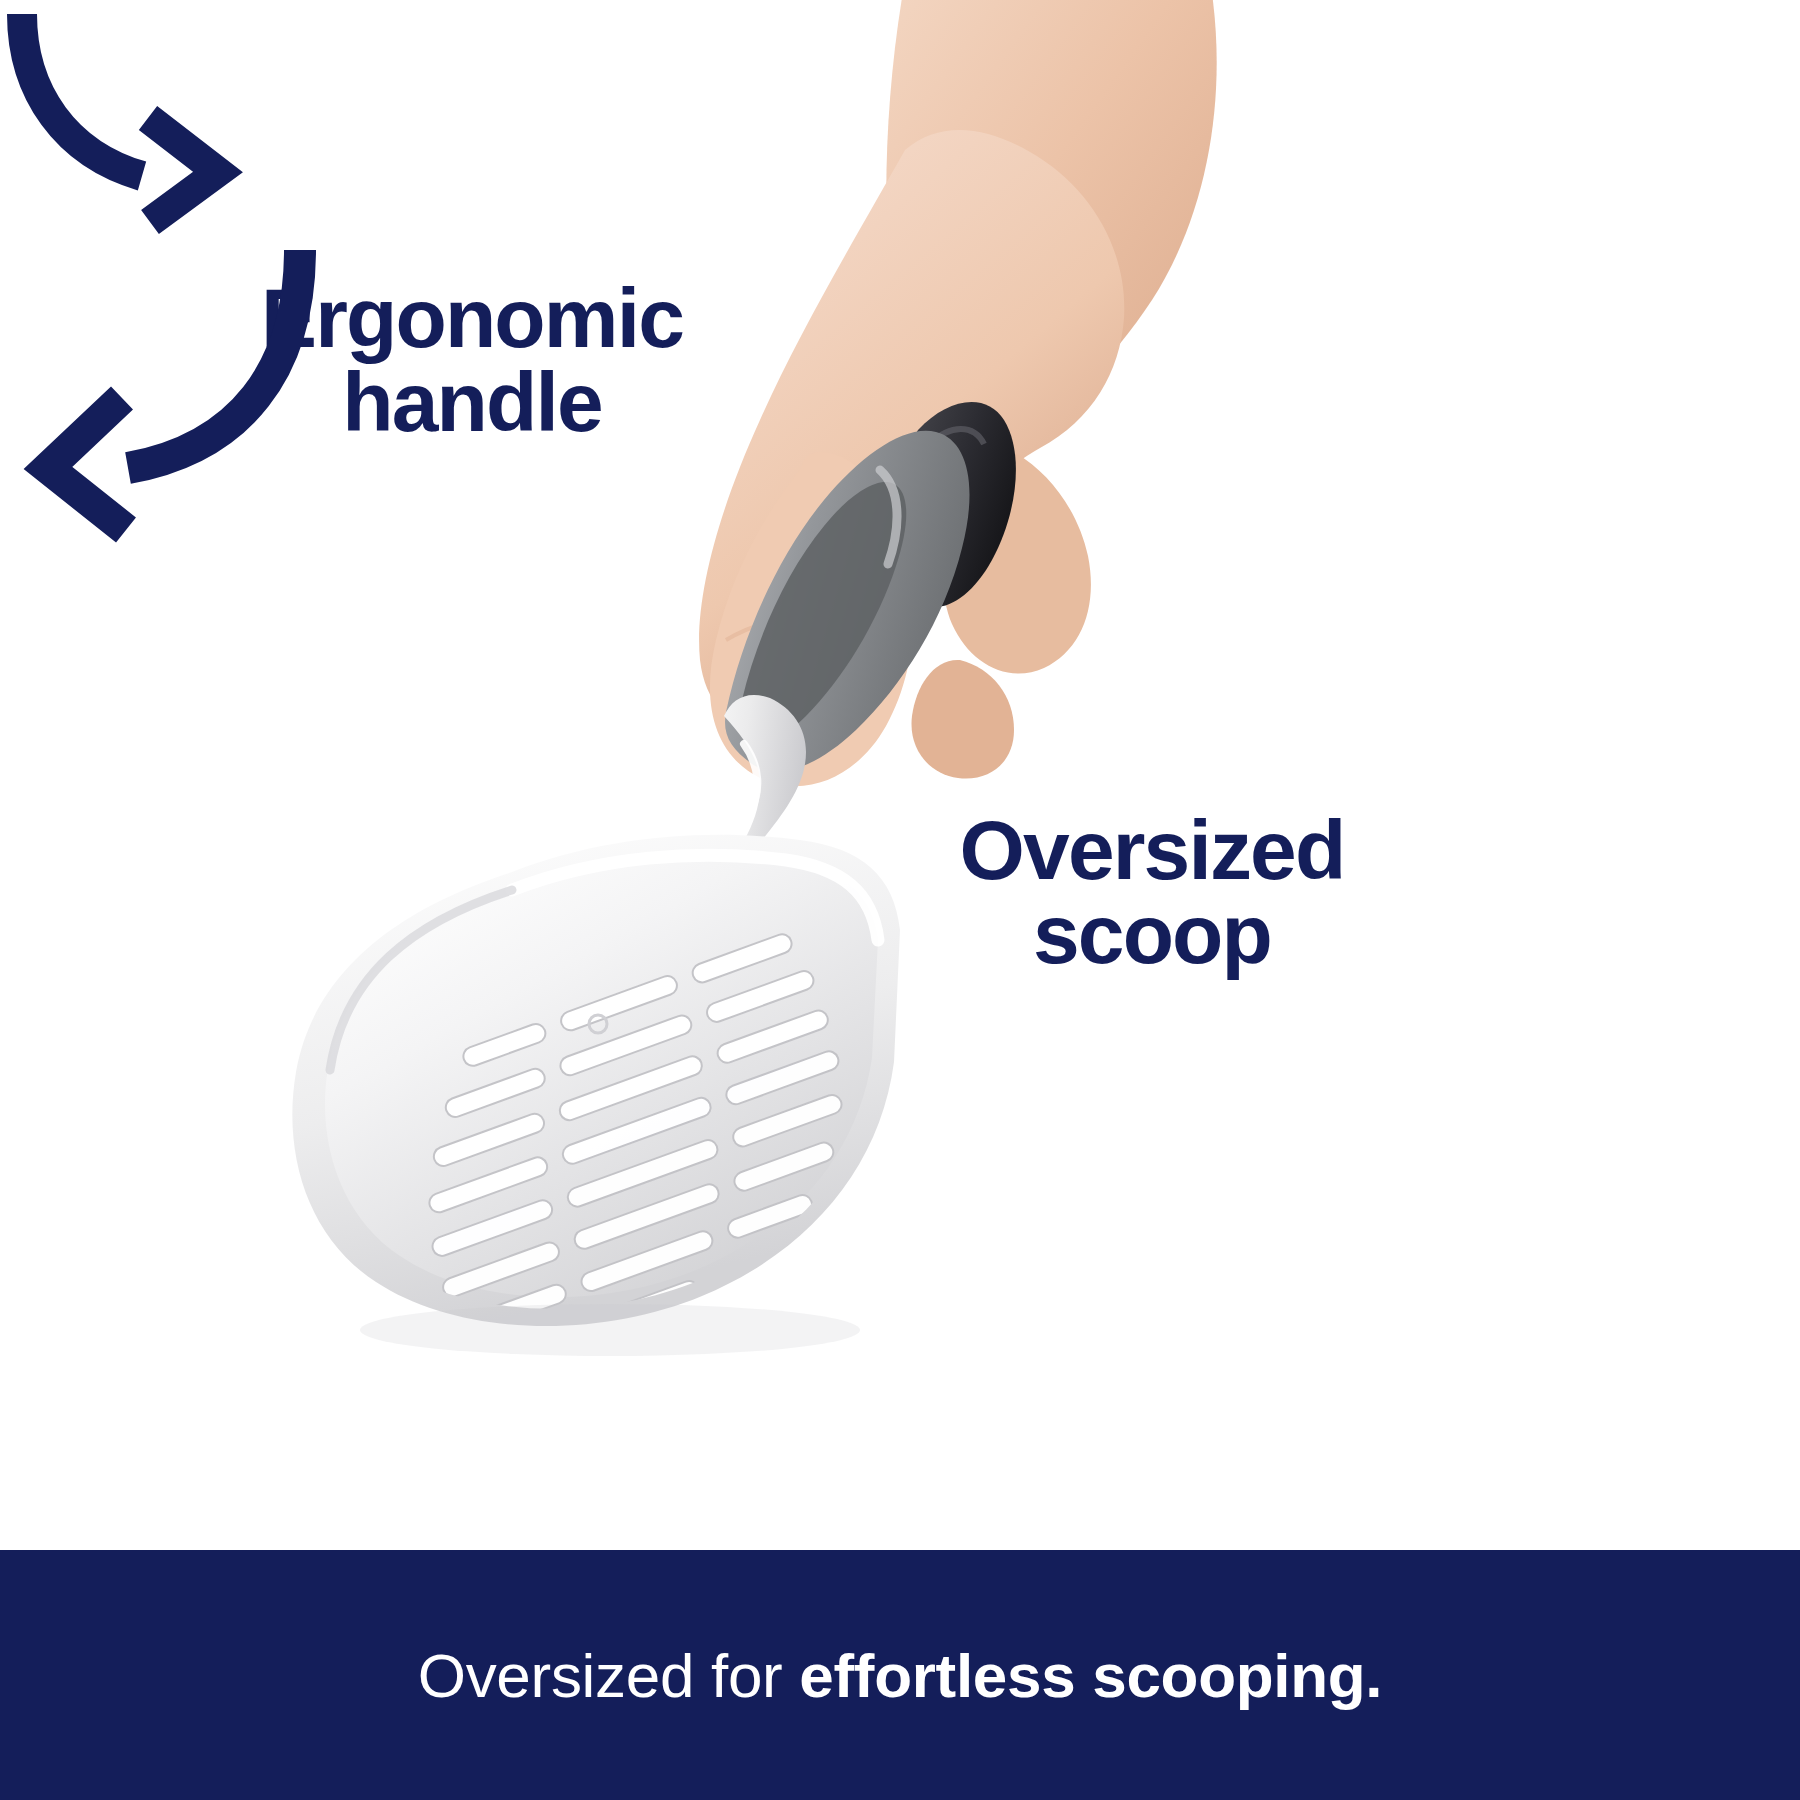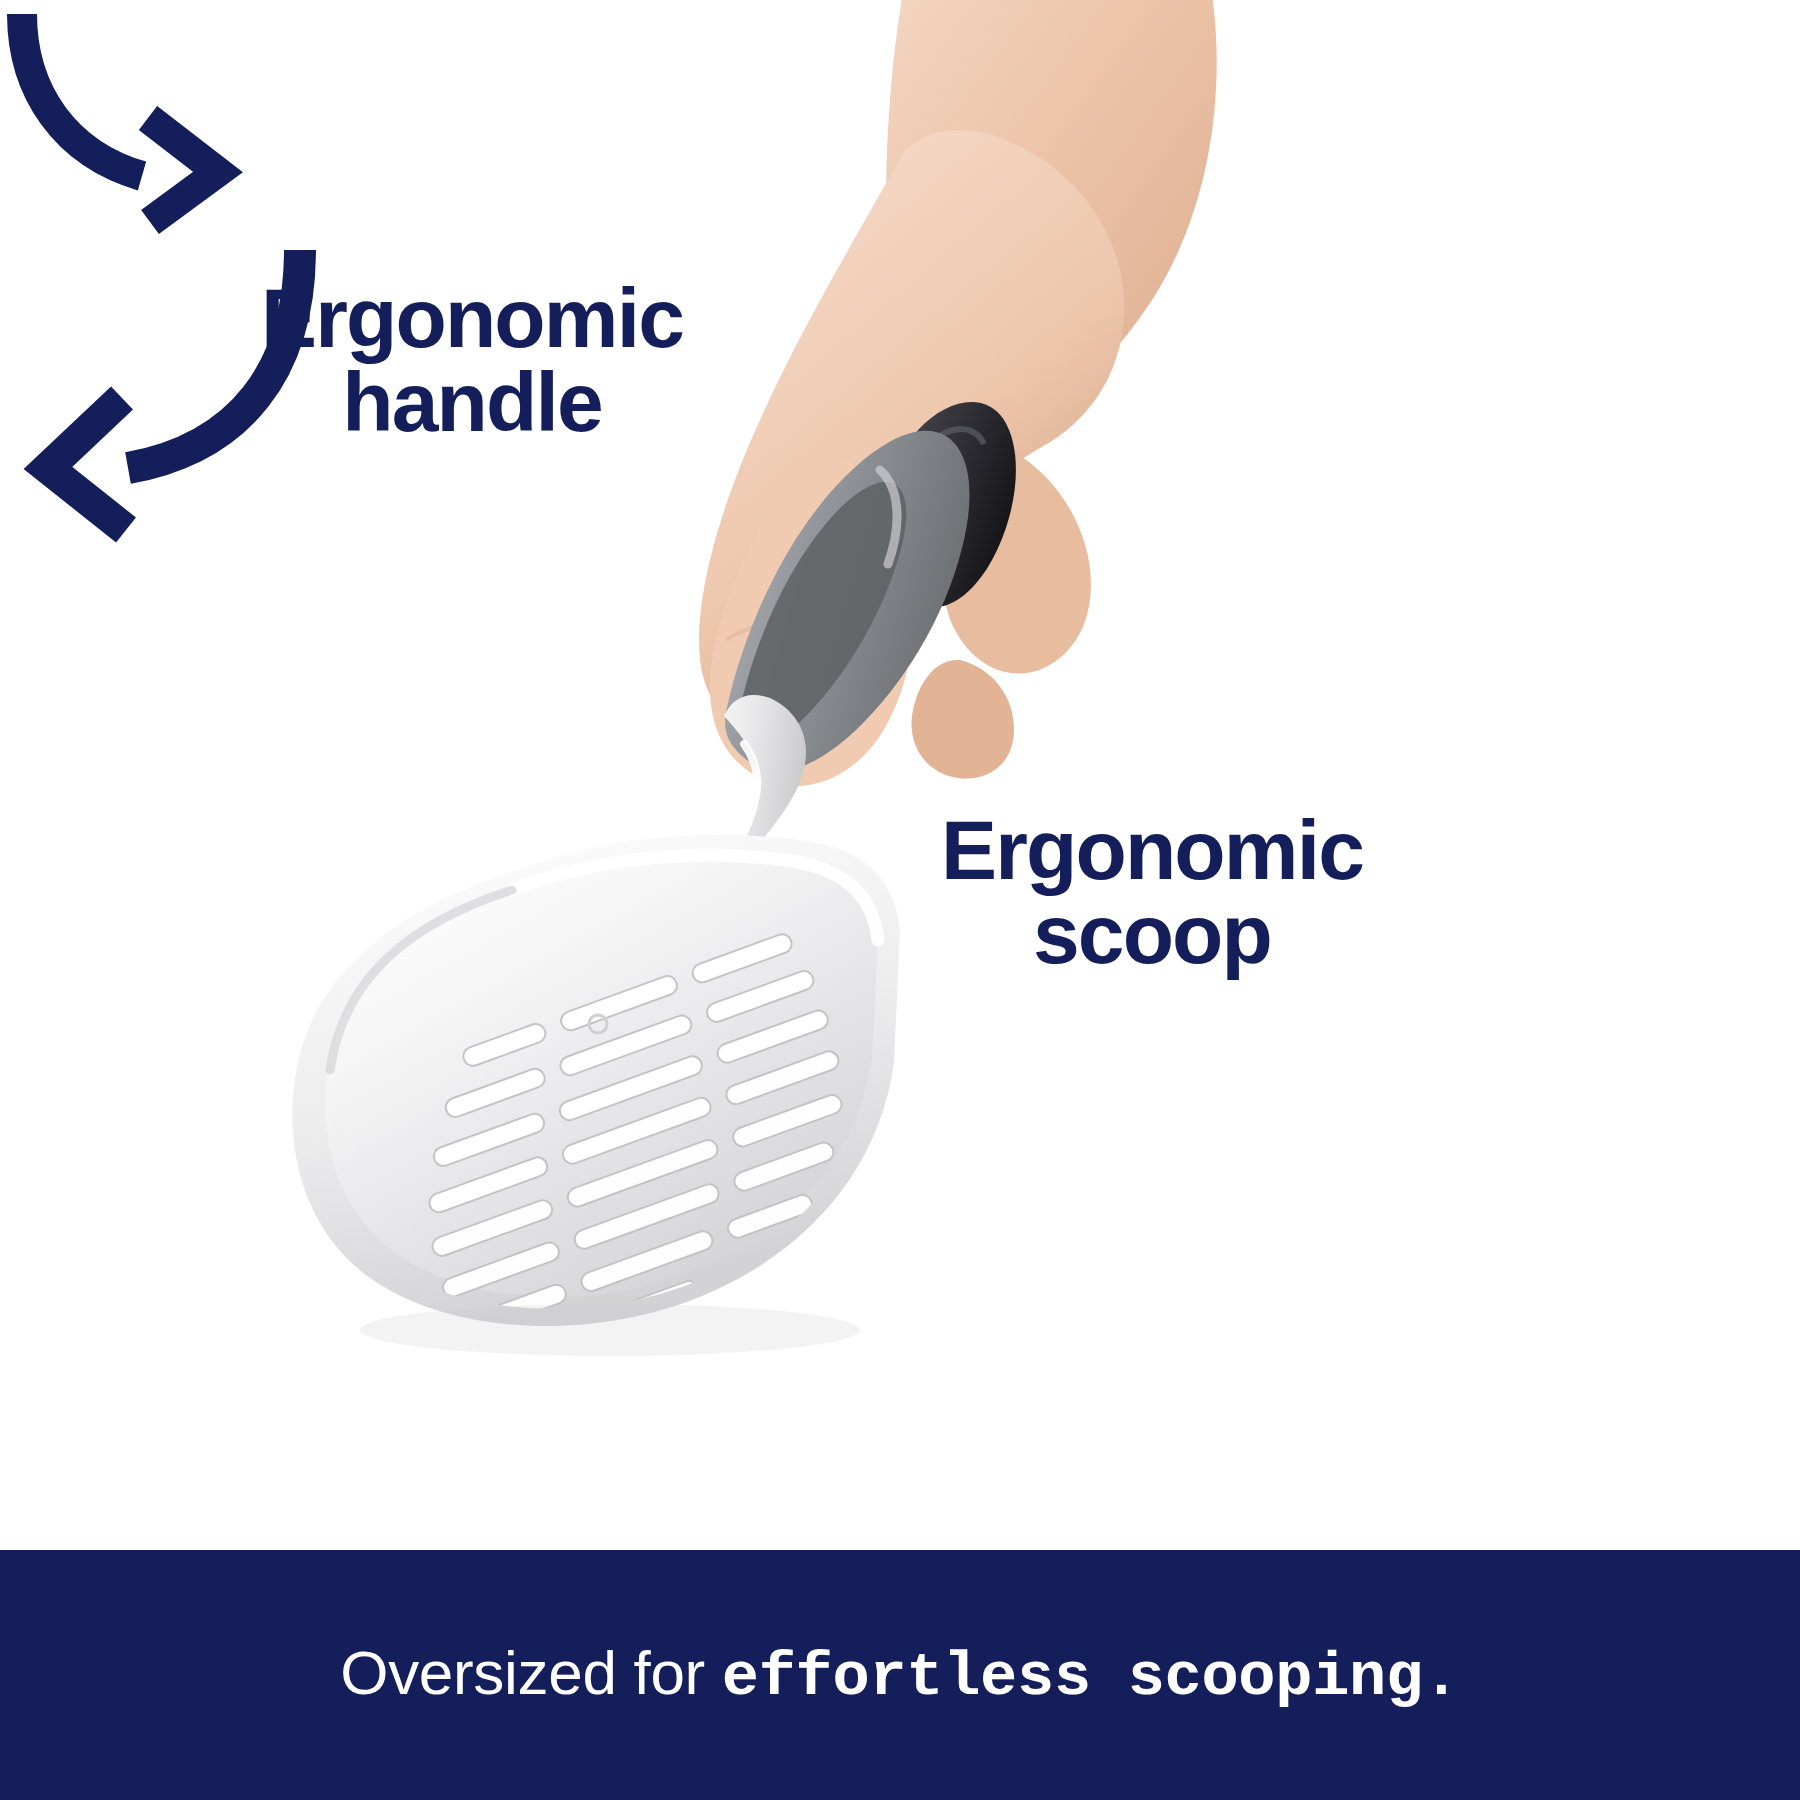--- a/index.html
+++ b/index.html
@@ -41,21 +41,21 @@
     display:flex;align-items:center;justify-content:center;
   }
   #banner-text{
     color:#ffffff;
     font-size:62px;
     font-weight:400;
     letter-spacing:-0.005em;
     font-family:"Liberation Sans", sans-serif;
     white-space:pre;
   }
-  #banner-text .b{font-weight:700;font-family:Liberation Mono, monospace;}
+  #banner-text .b{font-weight:700;}
 </style>
 </head>
 <body>
 
 <div id="stage" style="background: rgb(255, 255, 255);">
 
   <svg id="product" viewBox="0 0 1800 1560" aria-hidden="true">
     <defs>
       <linearGradient id="gSkin" x1="0" y1="0" x2="1" y2="1">
         <stop offset="0%" stop-color="#f3d6c2"></stop>
@@ -263,21 +263,21 @@
 
   <div id="arrow-handle-wrap" class="arrow-svg-wrap">
     <svg class="arrow-svg" width="300" height="230" viewBox="0 0 300 230">
 
       <path d="M22,14 C 22,92 66,154 142,176" fill="none" stroke="#141e5a" stroke-width="30" stroke-linecap="butt"></path>
 
       <path d="M148,118 L218,172 L150,222" fill="none" stroke="#141e5a" stroke-width="30" stroke-linecap="butt" stroke-linejoin="miter"></path>
     </svg>
   </div>
 
-  <div class="callout" id="callout-scoop" style="color: rgb(20, 30, 90);">Ergonomic
+  <div class="callout" id="callout-scoop" style="color: rgb(20, 30, 90);">Oversized
 scoop</div>
 
   <div id="arrow-scoop-wrap" class="arrow-svg-wrap">
     <svg class="arrow-svg" width="340" height="330" viewBox="0 0 340 330">
 
       <path d="M300,20 C 300,140 240,218 128,238" fill="none" stroke="#141e5a" stroke-width="32" stroke-linecap="butt"></path>
 
       <path d="M122,168 L48,238 L126,300" fill="none" stroke="#141e5a" stroke-width="32" stroke-linecap="butt" stroke-linejoin="miter"></path>
     </svg>
   </div>

